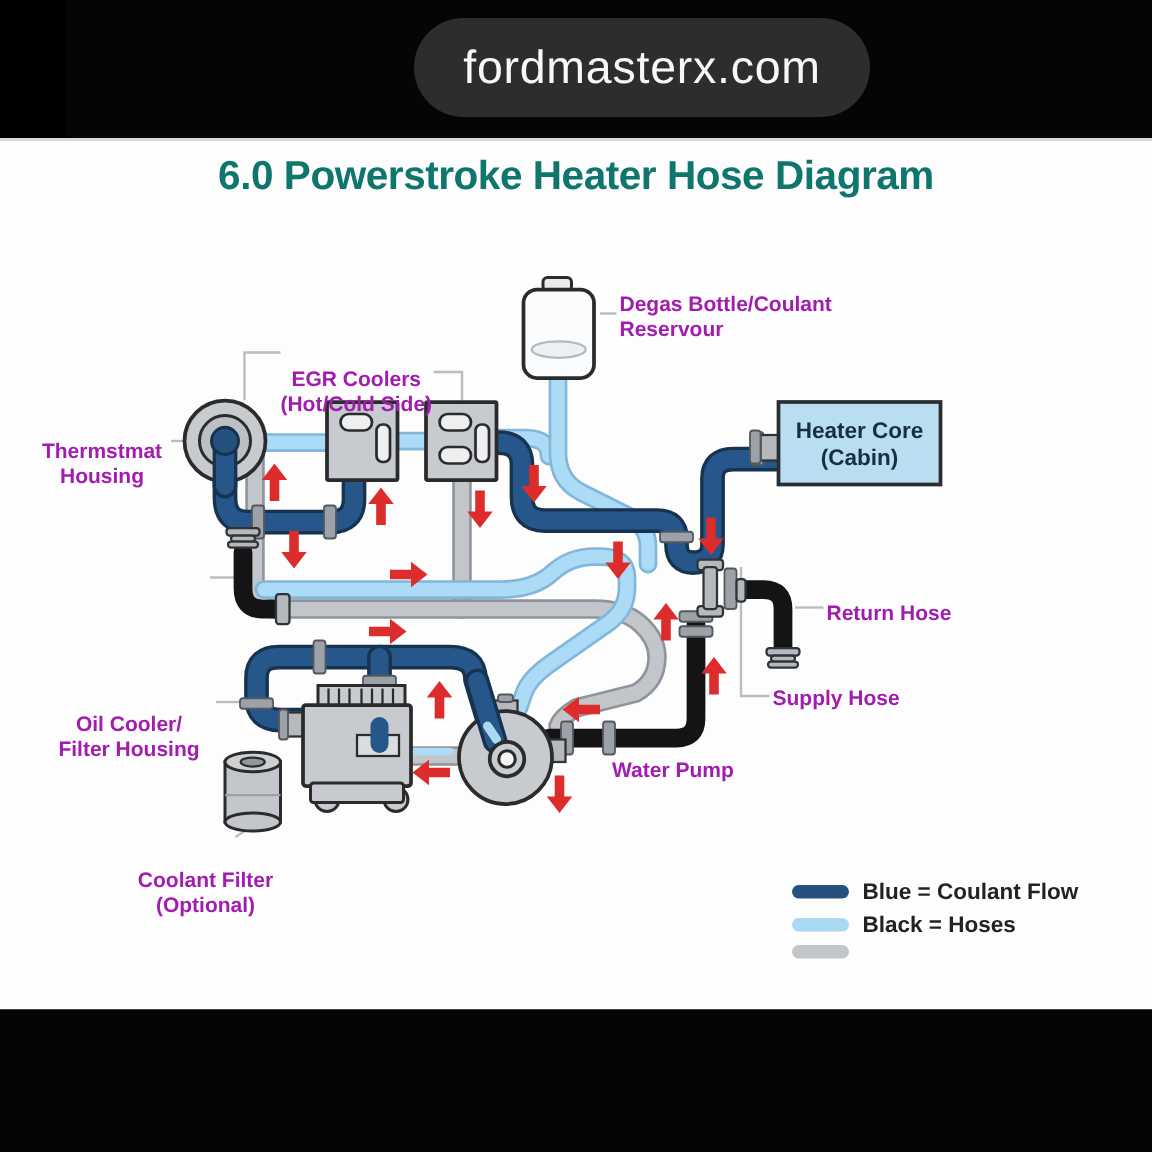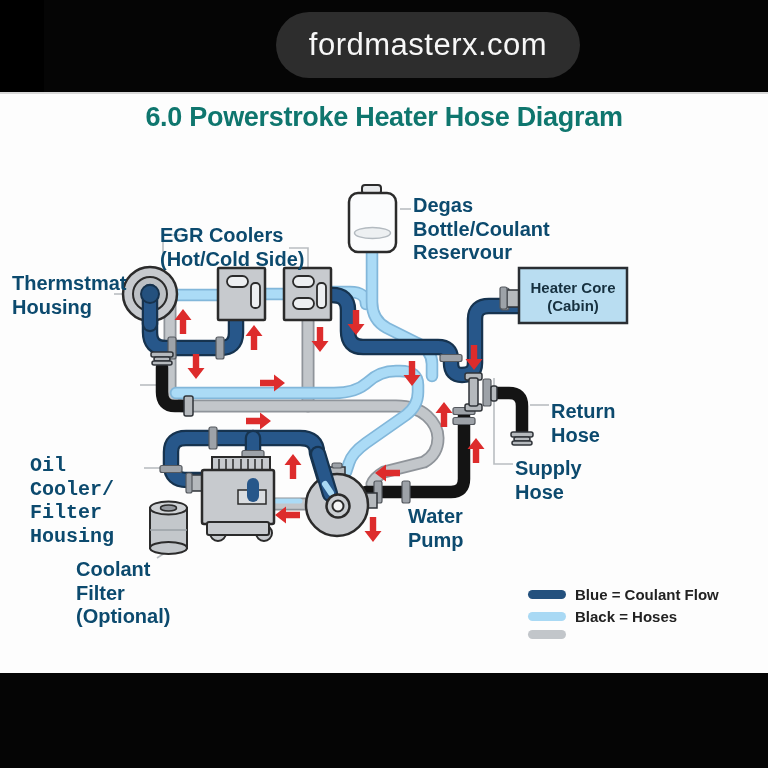--- a/index.html
+++ b/index.html
@@ -12,23 +12,23 @@
              width:304px;height:66px;background:#2d2d2d;border-radius:34px;
              display:flex;align-items:center;justify-content:center;
              color:#f7f7f7;font-size:31px;font-weight:500;letter-spacing:.5px;}
   
   .content{position:absolute;left:0;top:92px;width:768px;height:581px;background:#fdfdfd;
            border-top:2px solid #d8d8d8;box-sizing:border-box;overflow:hidden;}
   .title{position:absolute;left:0;top:8px;width:100%;text-align:center;
          font-size:27px;font-weight:700;letter-spacing:-.3px;color:#0f766e;}
   .diagram-svg{position:absolute;left:0;top:0;}
   .diagram-layer{position:absolute;left:0;top:0;width:768px;height:581px;pointer-events:none;}
-  .lbl{position:absolute;font-size:20px;font-weight:700;color:#0c4a6e;line-height:1.18;
+  .lbl{position:absolute;font-size:14px;font-weight:700;color:#a21caf;line-height:1.18;
        white-space:pre-line;}
-  .lbl.center{text-align:left;}
+  .lbl.center{text-align:center;margin-top:20px;}
   .hc-text{position:absolute;left:519px;top:175px;width:108px;height:55px;
            display:flex;align-items:center;justify-content:center;text-align:center;
            font-size:15px;font-weight:700;color:#16303f;white-space:pre-line;line-height:1.2;}
   
   .legend{position:absolute;left:528px;top:492px;display:flex;flex-direction:column;gap:5px;}
   .legend-row{display:flex;align-items:center;gap:9px;}
   .legend-swatch{width:38px;height:9px;border-radius:5px;flex:0 0 auto;}
   .legend-label{font-size:15px;font-weight:600;color:#222;white-space:nowrap;}
   
   .ol-blue{fill:none;stroke:#16334f;stroke-width:16.5;stroke-linecap:round;stroke-linejoin:round;}
@@ -262,21 +262,21 @@
       <div class="lbl center" style="left:12px;top:178px;width:112px;">Thermstmat
 Housing</div>
       <div class="lbl center" style="left:160px;top:130px;width:155px;">EGR Coolers
 (Hot/Cold Side)</div>
       <div class="lbl" style="left:413px;top:100px;width:180px;">Degas Bottle/Coulant
 Reservour</div>
       <div class="hc-text">Heater Core
 (Cabin)</div>
       <div class="lbl" style="left:551px;top:306px;width:110px;">Return Hose</div>
       <div class="lbl" style="left:515px;top:363px;width:110px;">Supply Hose</div>
-      <div class="lbl center" style="left:30px;top:360px;width:112px;font-family:Liberation Mono, monospace;">Oil Cooler/
+      <div class="lbl center" style="left:30px;top:360px;width:112px;">Oil Cooler/
 Filter Housing</div>
       <div class="lbl center" style="left:76px;top:464px;width:122px;">Coolant Filter
 (Optional)</div>
       <div class="lbl" style="left:408px;top:411px;width:110px;">Water Pump</div>
 
       <div class="legend">
         <div class="legend-row">
           <span class="legend-swatch" style="background: rgb(36, 81, 126);"></span>
           <span class="legend-label">Blue = Coulant Flow</span>
         </div>

